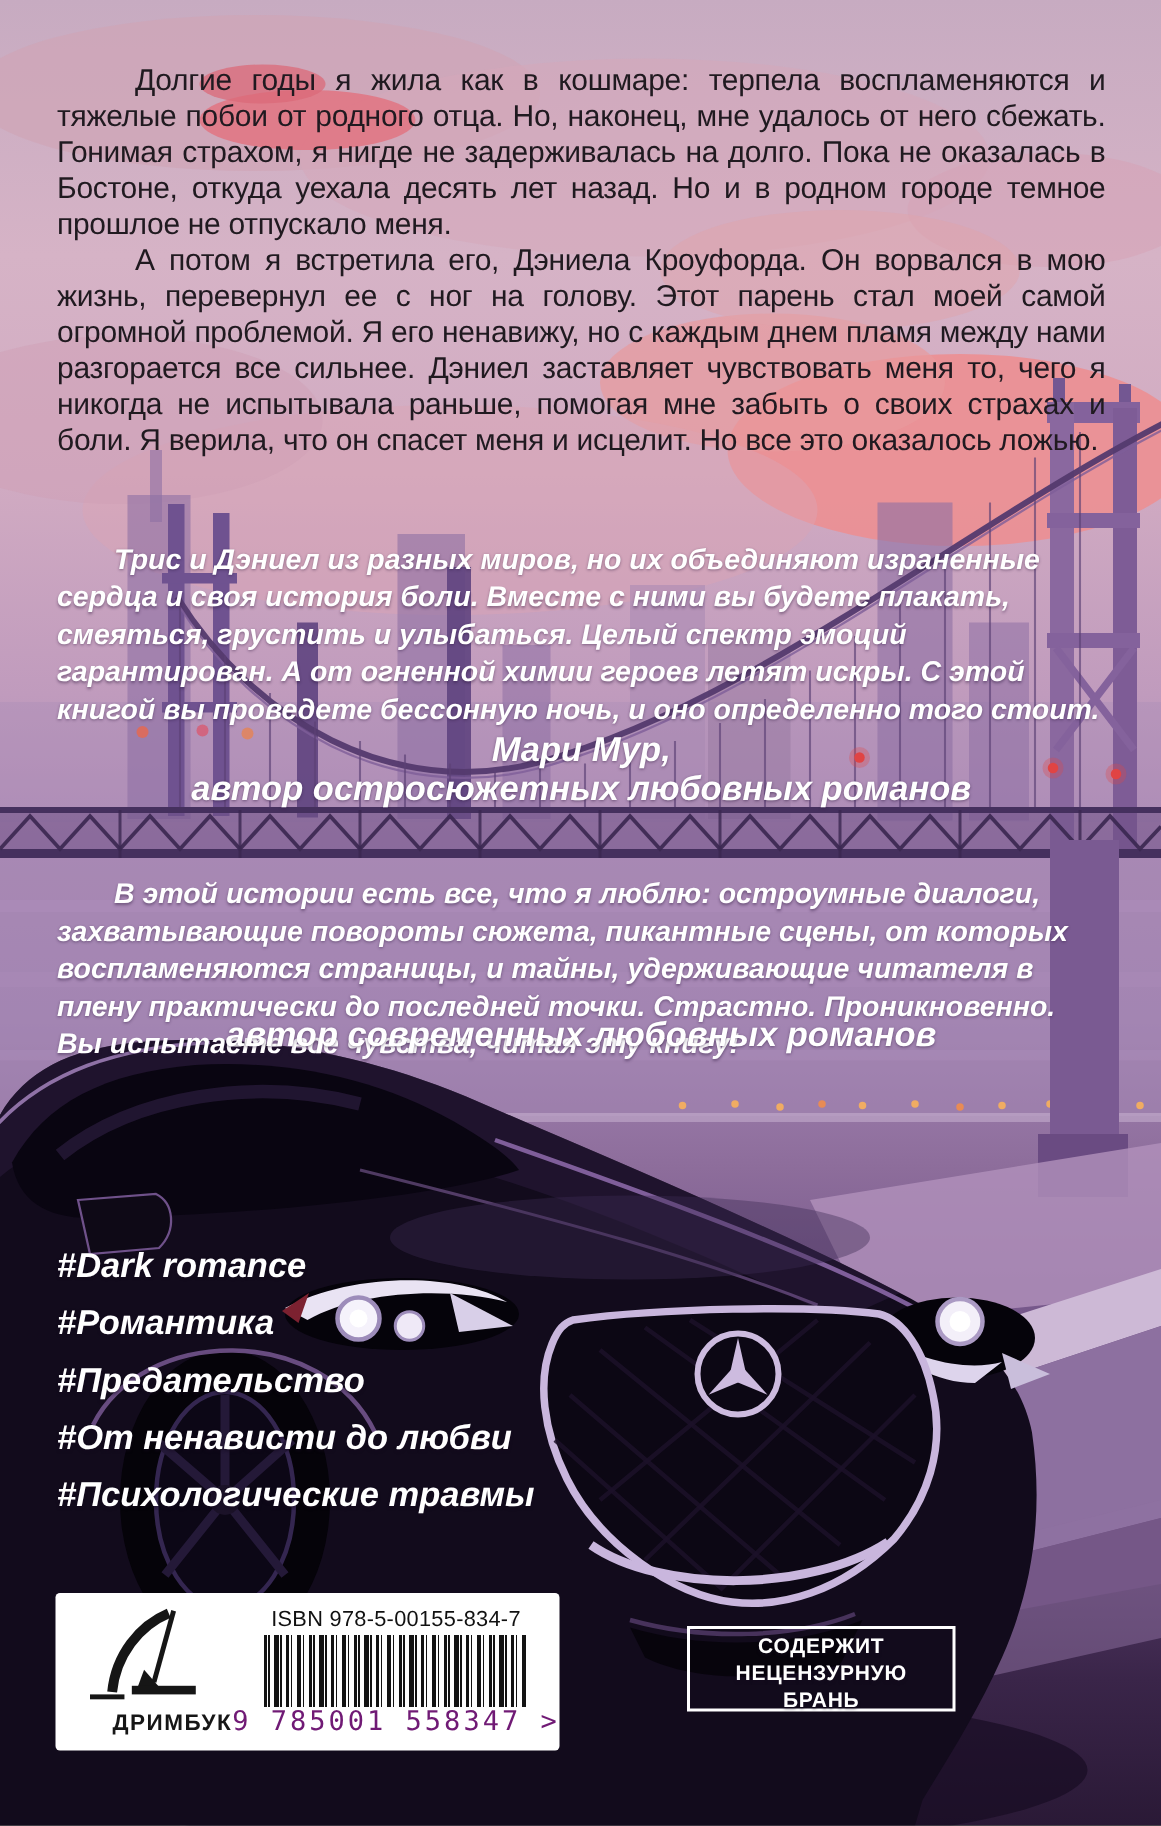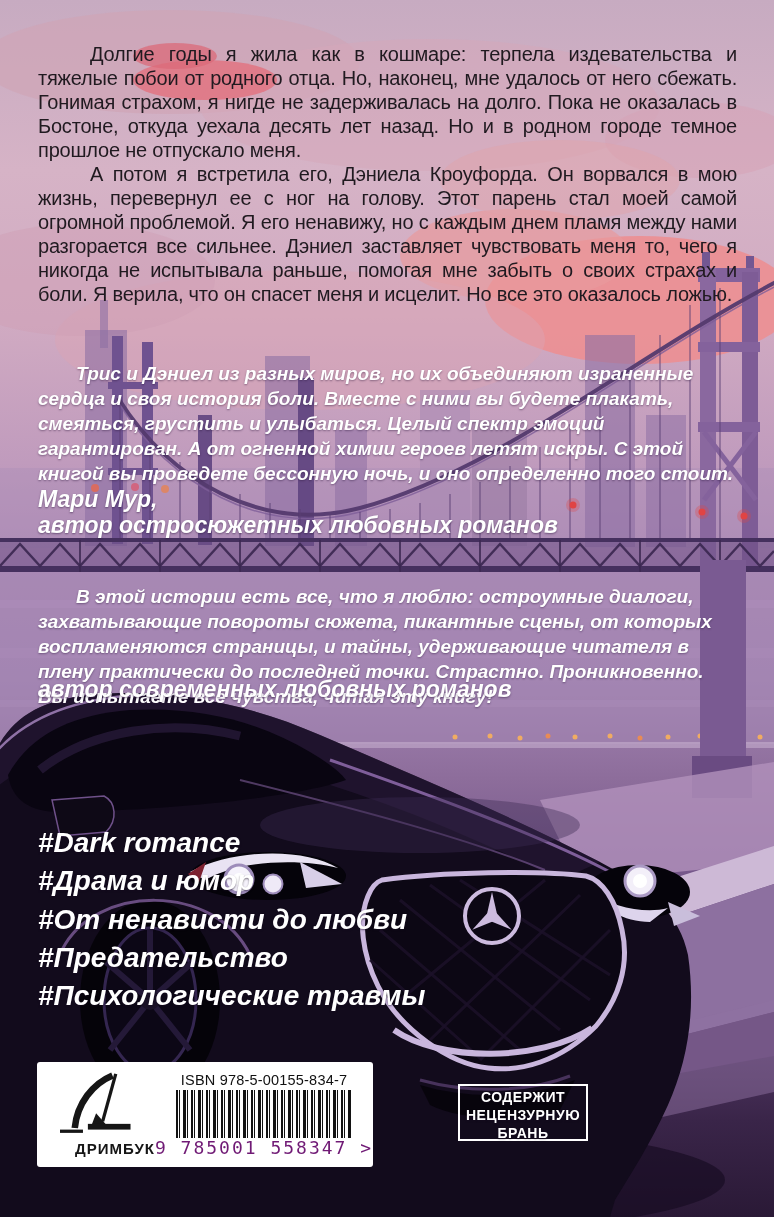--- a/index.html
+++ b/index.html
@@ -12,37 +12,37 @@
       #ab89b4 48%, #a283b2 56%, #8d6d9b 64%, #75578a 72%,
       #5c3f6f 82%, #3a2549 92%, #2a1936 100%);
   }
   #art{position:absolute;left:0;top:0;width:774px;height:1217px;}
   .txt{position:absolute;left:38px;width:699px;color:#1d171d;}
   .blurb p{margin:0;font-size:20px;line-height:24px;letter-spacing:-0.2px;
     text-align:justify;text-indent:52px;color:#201a20;}
   .quote{font-size:19px;line-height:25px;font-weight:bold;font-style:italic;
     color:#fff;text-indent:38px;text-shadow:0 1px 2px rgba(40,20,55,.45);}
   .attrib{font-size:23px;line-height:26px;font-weight:bold;font-style:italic;
-    color:#fff;text-align:left;text-shadow:0 1px 2px rgba(40,20,55,.5);}
-  .tags div{font-size:28px;line-height:38.3px;font-weight:bold;font-style:italic;
+    color:#fff;text-align:center;text-shadow:0 1px 2px rgba(40,20,55,.5);}
+  .tags div{font-size:23px;line-height:38.3px;font-weight:bold;font-style:italic;
     color:#fff;text-shadow:0 1px 2px rgba(20,10,30,.55);white-space:nowrap;}
   .pubbox{position:absolute;left:37px;top:1062px;width:336px;height:105px;
     background:#fff;border-radius:3px;display:flex;align-items:center;
     padding:6px 8px 6px 10px;}
   .logo-col{width:112px;display:flex;flex-direction:column;align-items:center;}
   .logo-name{font-size:15px;font-weight:bold;letter-spacing:1px;color:#161616;margin-top:2px;margin-left:28px;}
   .code-col{flex:1;display:flex;flex-direction:column;align-items:center;}
   .isbn{font-size:14.5px;color:#111;letter-spacing:0.2px;margin-bottom:2px;white-space:nowrap;}
   .bars{width:176px;height:48px;
     background:repeating-linear-gradient(90deg,
       #131313 0 2px,#fff 2px 3px,#131313 3px 4px,#fff 4px 7px,
       #131313 7px 10px,#fff 10px 11px,#131313 11px 12px,#fff 12px 15px);}
   .ean{font-family:"DejaVu Sans Mono","Liberation Mono",monospace;
     font-size:18px;color:#701a75;letter-spacing:2px;line-height:19px;white-space:nowrap;}
-  .warnbox{position:absolute;left:458px;top:1084px;width:130px;height:57px;
+  .warnbox{position:absolute;left:458px;top:1084px;width:179px;height:57px;
     border:2px solid #fff;color:#fff;text-align:center;
     font-size:14px;line-height:18px;font-weight:bold;letter-spacing:.5px;
     padding-top:2px;text-shadow:0 1px 2px rgba(20,10,30,.5);}
 </style>
 </head>
 <body>
 
 <div id="cover">
 
   <svg id="art" viewBox="0 0 774 1217" aria-hidden="true">
@@ -192,40 +192,40 @@
         <ellipse cx="150" cy="1000" rx="70" ry="100" fill="#050309"></ellipse>
         <ellipse cx="150" cy="1000" rx="46" ry="72" fill="#0c0716" stroke="#342650" stroke-width="3"></ellipse>
         <path d="M150,1000 L150,930 M150,1000 L190,1050 M150,1000 L110,1050 M150,1000 L195,960 M150,1000 L106,962" stroke="#241938" stroke-width="6"></path>
         <circle cx="150" cy="1000" r="10" fill="#1b1228"></circle>
         <path d="M62,950 C95,884 215,882 250,955" stroke="#7e5d9a" stroke-width="3" fill="none" opacity=".8"></path>
       </g>
     </g>
   </svg>
 
   <div class="txt blurb" style="top:42px;">
-    <p>Долгие годы я жила как в кошмаре: терпела издевательства и тяжелые побои от родного отца. Но, наконец, мне удалось от него сбежать. Гонимая страхом, я нигде не задерживалась на долго. Пока не оказалась в Бостоне, откуда уехала десять лет назад. Но и в родном городе темное прошлое не отпускало меня.</p>
+    <p>Долгие годы я жила как в кошмаре: терпела воспламеняются и тяжелые побои от родного отца. Но, наконец, мне удалось от него сбежать. Гонимая страхом, я нигде не задерживалась на долго. Пока не оказалась в Бостоне, откуда уехала десять лет назад. Но и в родном городе темное прошлое не отпускало меня.</p>
     <p>А потом я встретила его, Дэниела Кроуфорда. Он ворвался в мою жизнь, перевернул ее с ног на голову. Этот парень стал моей самой огромной проблемой. Я его ненавижу, но с каждым днем пламя между нами разгорается все сильнее. Дэниел заставляет чувствовать меня то, чего я никогда не испытывала раньше, помогая мне забыть о своих страхах и боли. Я верила, что он спасет меня и исцелит. Но все это оказалось ложью.</p>
   </div>
 
   <div class="txt quote" style="top:361px;">Трис и Дэниел из разных миров, но их объединяют израненные сердца и своя история боли. Вместе с ними вы будете плакать, смеяться, грустить и улыбаться. Целый спектр эмоций гарантирован. А от огненной химии героев летят искры. С этой книгой вы проведете бессонную ночь, и оно определенно того стоит.</div>
   <div class="txt attrib" style="top:486px;">
     <div>Мари Мур,</div>
     <div>автор остросюжетных любовных романов</div>
   </div>
 
   <div class="txt quote" style="top:584px;">В этой истории есть все, что я люблю: остроумные диалоги, захватывающие повороты сюжета, пикантные сцены, от которых воспламеняются страницы, и тайны, удерживающие читателя в плену практически до последней точки. Страстно. Проникновенно. Вы испытаете все чувства, читая эту книгу!</div>
   <div class="txt attrib" style="top:676px;">
     <div>автор современных любовных романов</div>
   </div>
 
   <div class="txt tags" style="top:824px;">
     <div>#Dark romance</div>
-    <div>#Драма и юмор</div>
+    <div>#Романтика</div>
+    <div>#Предательство</div>
     <div>#От ненависти до любви</div>
-    <div>#Предательство</div>
     <div>#Психологические травмы</div>
   </div>
 
   <div class="pubbox">
     <div class="logo-col">
       <svg width="82" height="66" viewBox="0 0 100 80" aria-hidden="true">
         <path d="M18,68 C21,38 40,14 64,4" stroke="#161616" stroke-width="8" fill="none"></path>
         <path d="M68,2 L52,60" stroke="#161616" stroke-width="4" fill="none"></path>
         <path d="M44,50 L58,66 L38,66 Z" fill="#161616"></path>
         <rect x="34" y="63" width="52" height="7" fill="#161616"></rect>

